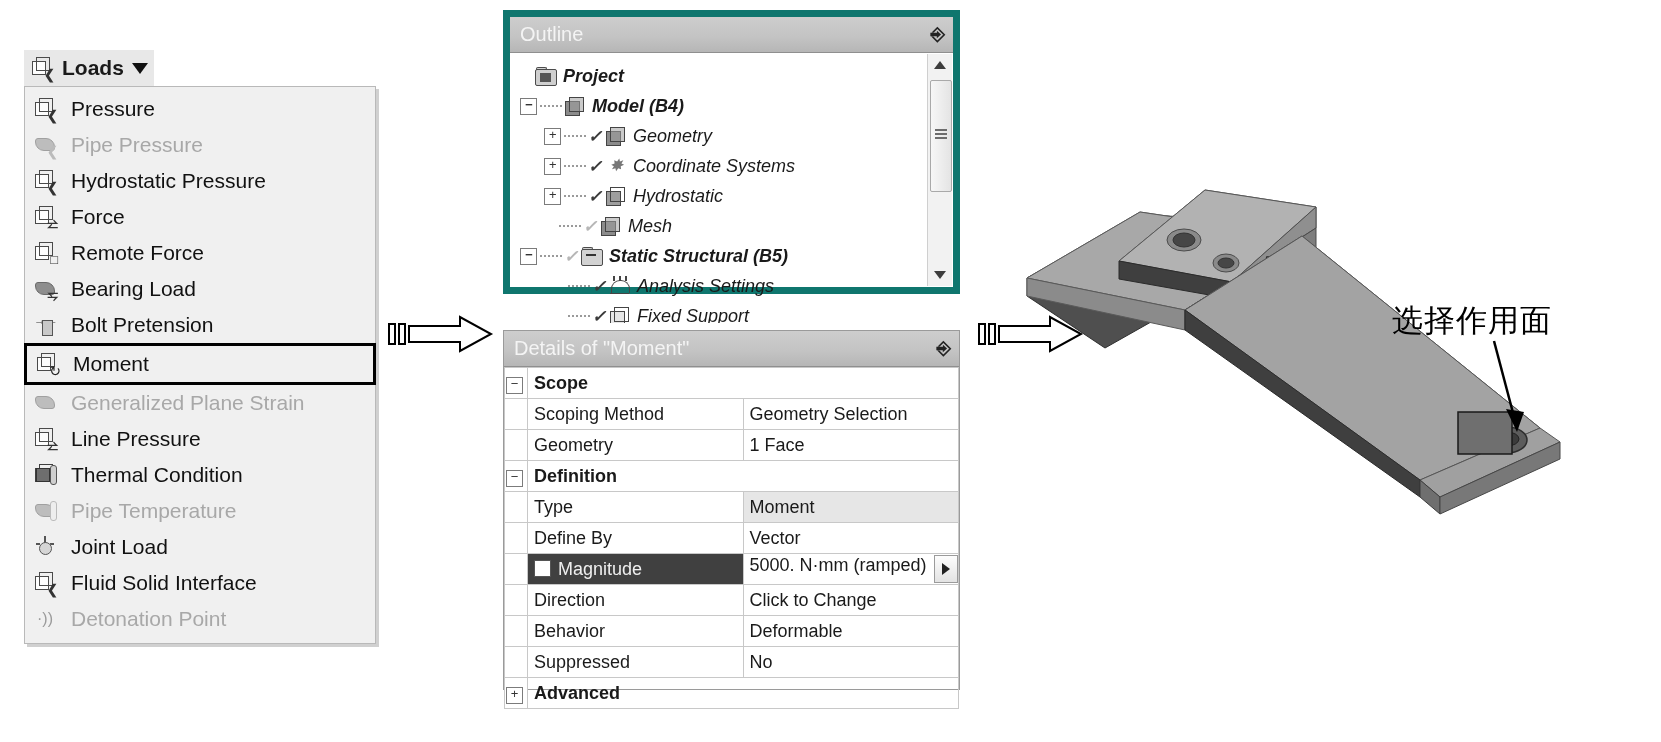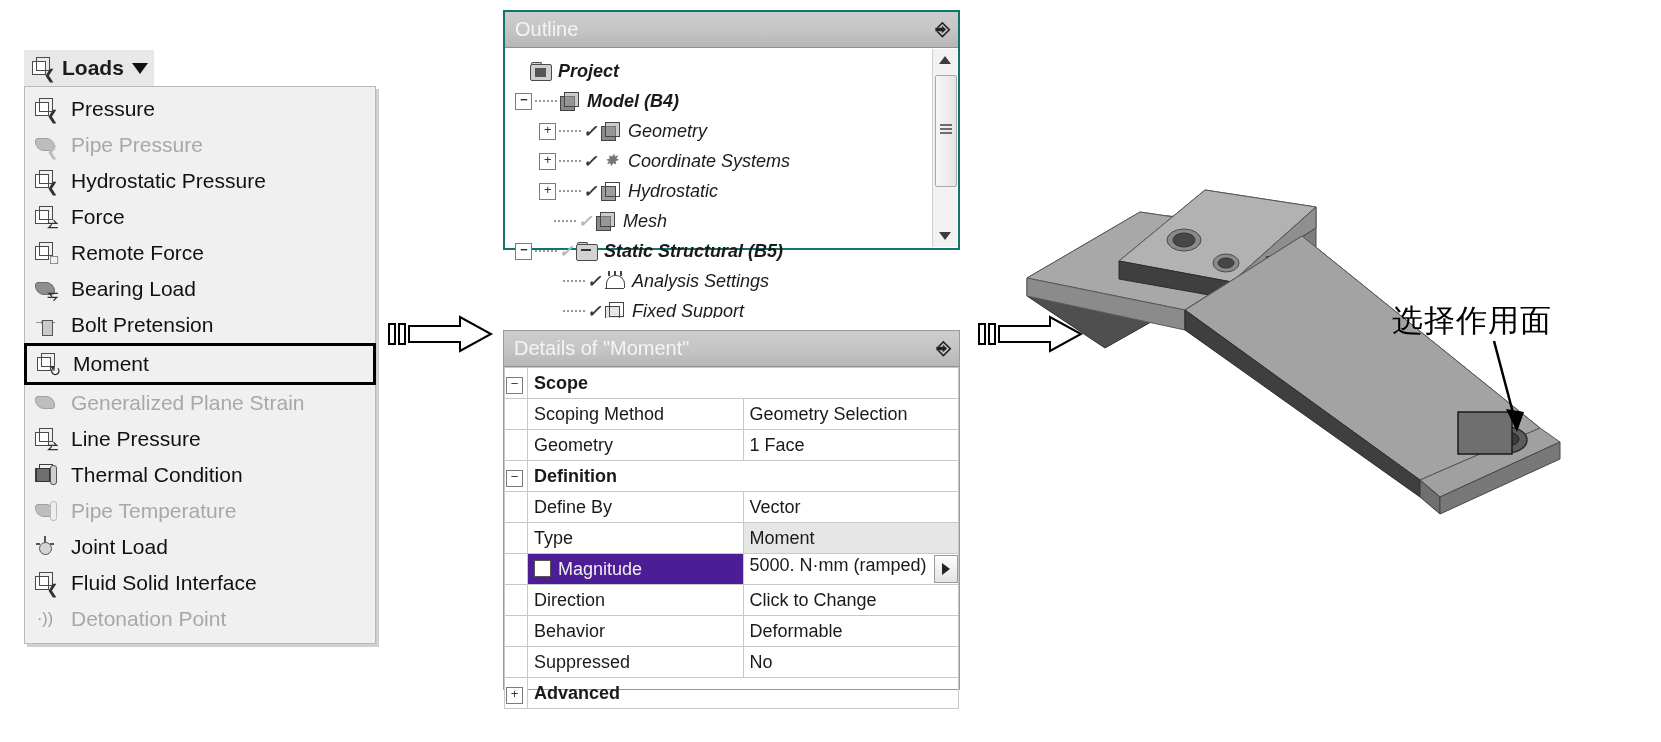--- a/index.html
+++ b/index.html
@@ -85,22 +85,22 @@
   .jointico .circ{position:absolute;left:3px;top:6px;width:11px;height:11px;border:1.5px solid #555;border-radius:50%;background:#d5d5d5;}
   .jointico .stem{position:absolute;left:8px;top:0;width:1.5px;height:7px;background:#555;}
   .jointico .wing{position:absolute;top:7px;width:4px;height:1.5px;background:#555;}
   .detico{position:absolute;left:4px;top:5px;font-size:16px;color:#9b9b9b;line-height:16px;}
   .rotarrow{position:absolute;right:0px;bottom:-1px;font-size:14px;line-height:14px;color:#222;}
 
   
   .blockarrow{pointer-events:none;}
 
   
-  #outline-panel{left:503px;top:10px;width:457px;height:240px;
-    border:2px solid #0f766e;background:#ffffff;box-sizing:border-box;}
+  #outline-panel{left:503px;top:10px;width:457px;height:284px;
+    border:7px solid #0f766e;background:#ffffff;box-sizing:border-box;}
   .panel-title{
     height:36px;
     background:linear-gradient(to bottom,#cdcdcd 0%,#c4c4c4 55%,#b6b6b6 100%);
     border-bottom:1px solid #8f8f8f;
     display:flex;align-items:center;justify-content:space-between;
     padding:0 8px 0 10px;box-sizing:border-box;
     font-size:20px;color:#f4f4f4;
   }
   .pin-icon{font-size:18px;color:#222;font-weight:bold;}
   .tree{padding:8px 0 0 10px;font-size:18px;position:relative;overflow:hidden;height:270px;box-sizing:border-box;font-style:italic;}
@@ -144,21 +144,21 @@
   
   #details-panel{left:503px;top:330px;width:457px;height:360px;
     border:1px solid #9a9a9a;background:#fff;box-sizing:border-box;}
   .dtable{width:100%;border-collapse:collapse;font-size:18px;table-layout:fixed;}
   .dtable td{border:1px solid #c8c8c8;height:30px;padding:0 6px;vertical-align:middle;overflow:hidden;white-space:nowrap;}
   td.exp-cell{width:22px;padding:0;text-align:center;border-right:1px solid #c8c8c8;background:#fff;}
   td.group{font-weight:bold;}
   td.keycell{width:165px;}
   td.valcell{}
   td.val-gray{background:#e6e6e6;}
-  .row-mag td.keycell{background:#4c1d95;color:#efefef;margin-top:46px;}
+  .row-mag td.keycell{background:#404040;color:#efefef;margin-top:46px;}
   .cbox{display:inline-block;width:15px;height:15px;border:1px solid #555;background:#fff;vertical-align:-2px;margin-right:7px;}
   .dd-btn{
     float:right;width:22px;height:26px;margin-top:0px;margin-right:-6px;
     border:1px solid #9b9b9b;background:linear-gradient(to bottom,#fdfdfd,#e3e3e3);
     display:flex;align-items:center;justify-content:center;
   }
   .dd-tri{width:0;height:0;border-top:6px solid transparent;border-bottom:6px solid transparent;border-left:8px solid #222;}
 
   
   #cn-label{left:1392px;top:300px;font-size:31px;font-family:"DejaVu Sans",sans-serif;color:#000;letter-spacing:1px;white-space:nowrap;}
@@ -457,27 +457,27 @@
       <td class="keycell">Geometry</td>
       <td class="valcell">1 Face</td>
     </tr>
 
     <tr>
       <td class="exp-cell"><span class="expander" style="display:inline-block;">−</span></td>
       <td class="group" colspan="2">Definition</td>
     </tr>
     <tr>
       <td class="exp-cell"></td>
+      <td class="keycell">Type</td>
+      <td class="valcell val-gray">Moment</td>
+    </tr>
+    <tr>
+      <td class="exp-cell"></td>
       <td class="keycell">Define By</td>
       <td class="valcell">Vector</td>
-    </tr>
-    <tr>
-      <td class="exp-cell"></td>
-      <td class="keycell">Type</td>
-      <td class="valcell val-gray">Moment</td>
     </tr>
 
     <tr class="row-mag">
       <td class="exp-cell"></td>
       <td class="keycell">
         <span class="cbox"></span><span>Magnitude</span>
       </td>
       <td class="valcell">
         <span class="dd-btn">
               <span class="dd-tri"></span>

